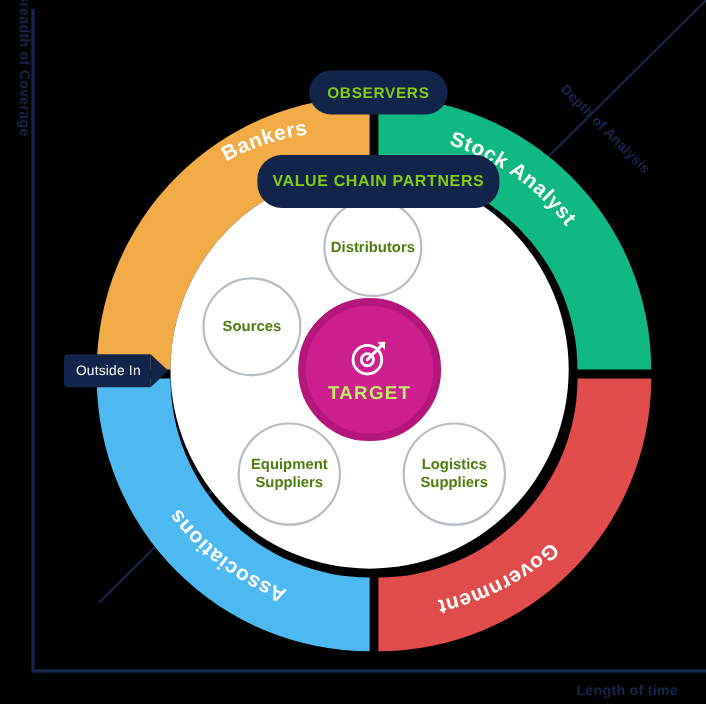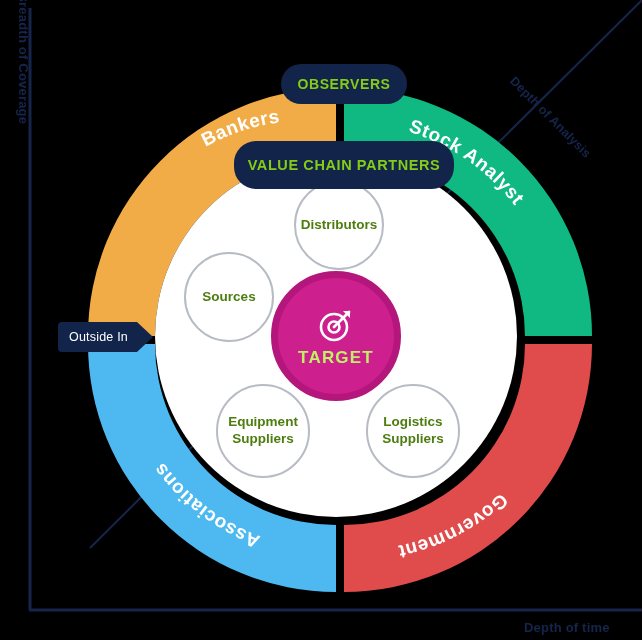--- a/index.html
+++ b/index.html
@@ -247,16 +247,16 @@
   <div class="pill" id="pill-observers">OBSERVERS</div>
   <div class="pill" id="pill-value-chain">VALUE CHAIN PARTNERS</div>
 
   <div class="arrow-tag" id="arrow-outside-in">
     <div class="body">Outside In</div>
     <div class="head"></div>
   </div>
 
 
   <div class="axis-label" id="label-breadth">Breadth of Coverage</div>
-  <div class="axis-label" id="label-length">Depth of time</div>
+  <div class="axis-label" id="label-length">Length of time</div>
   <div class="axis-label" id="label-depth">Depth of Analysis</div>
 
 </div>
 
 </body></html>

